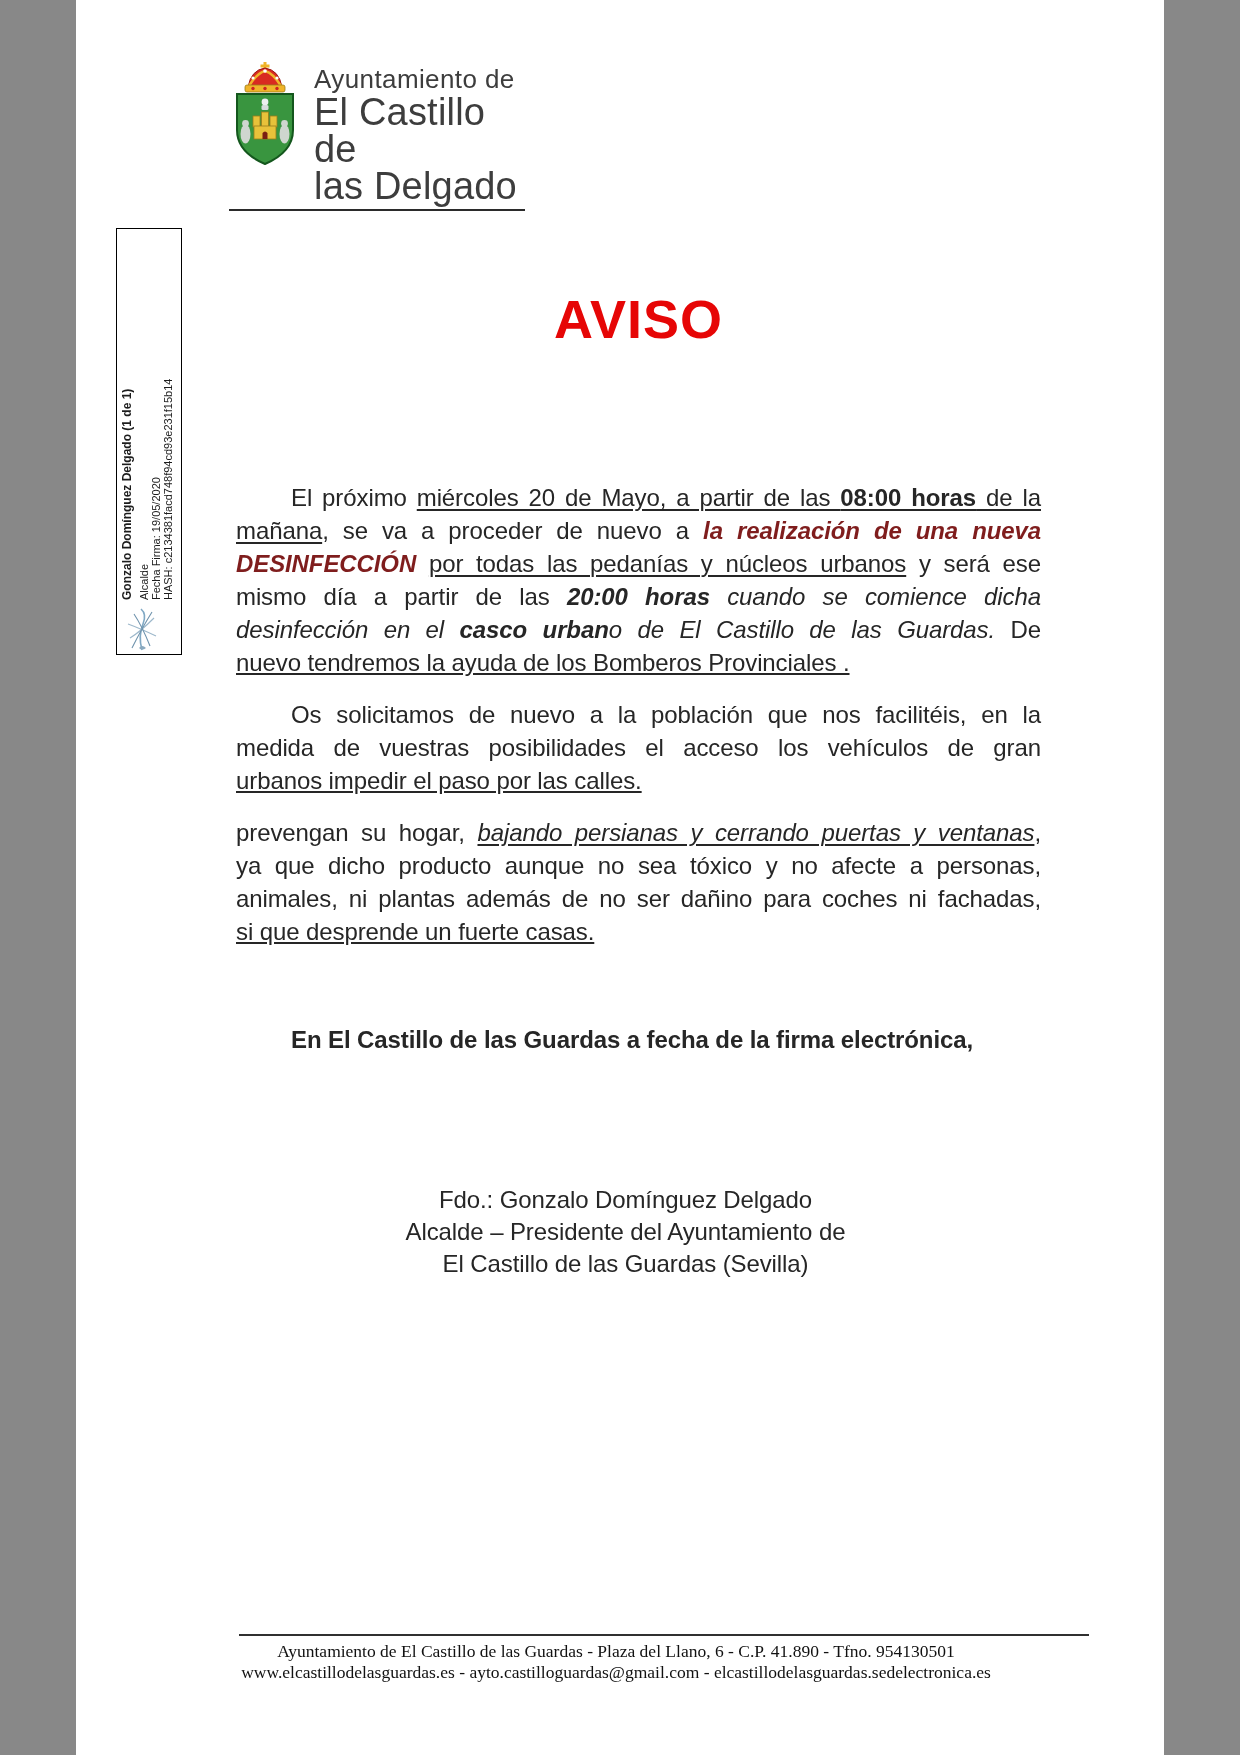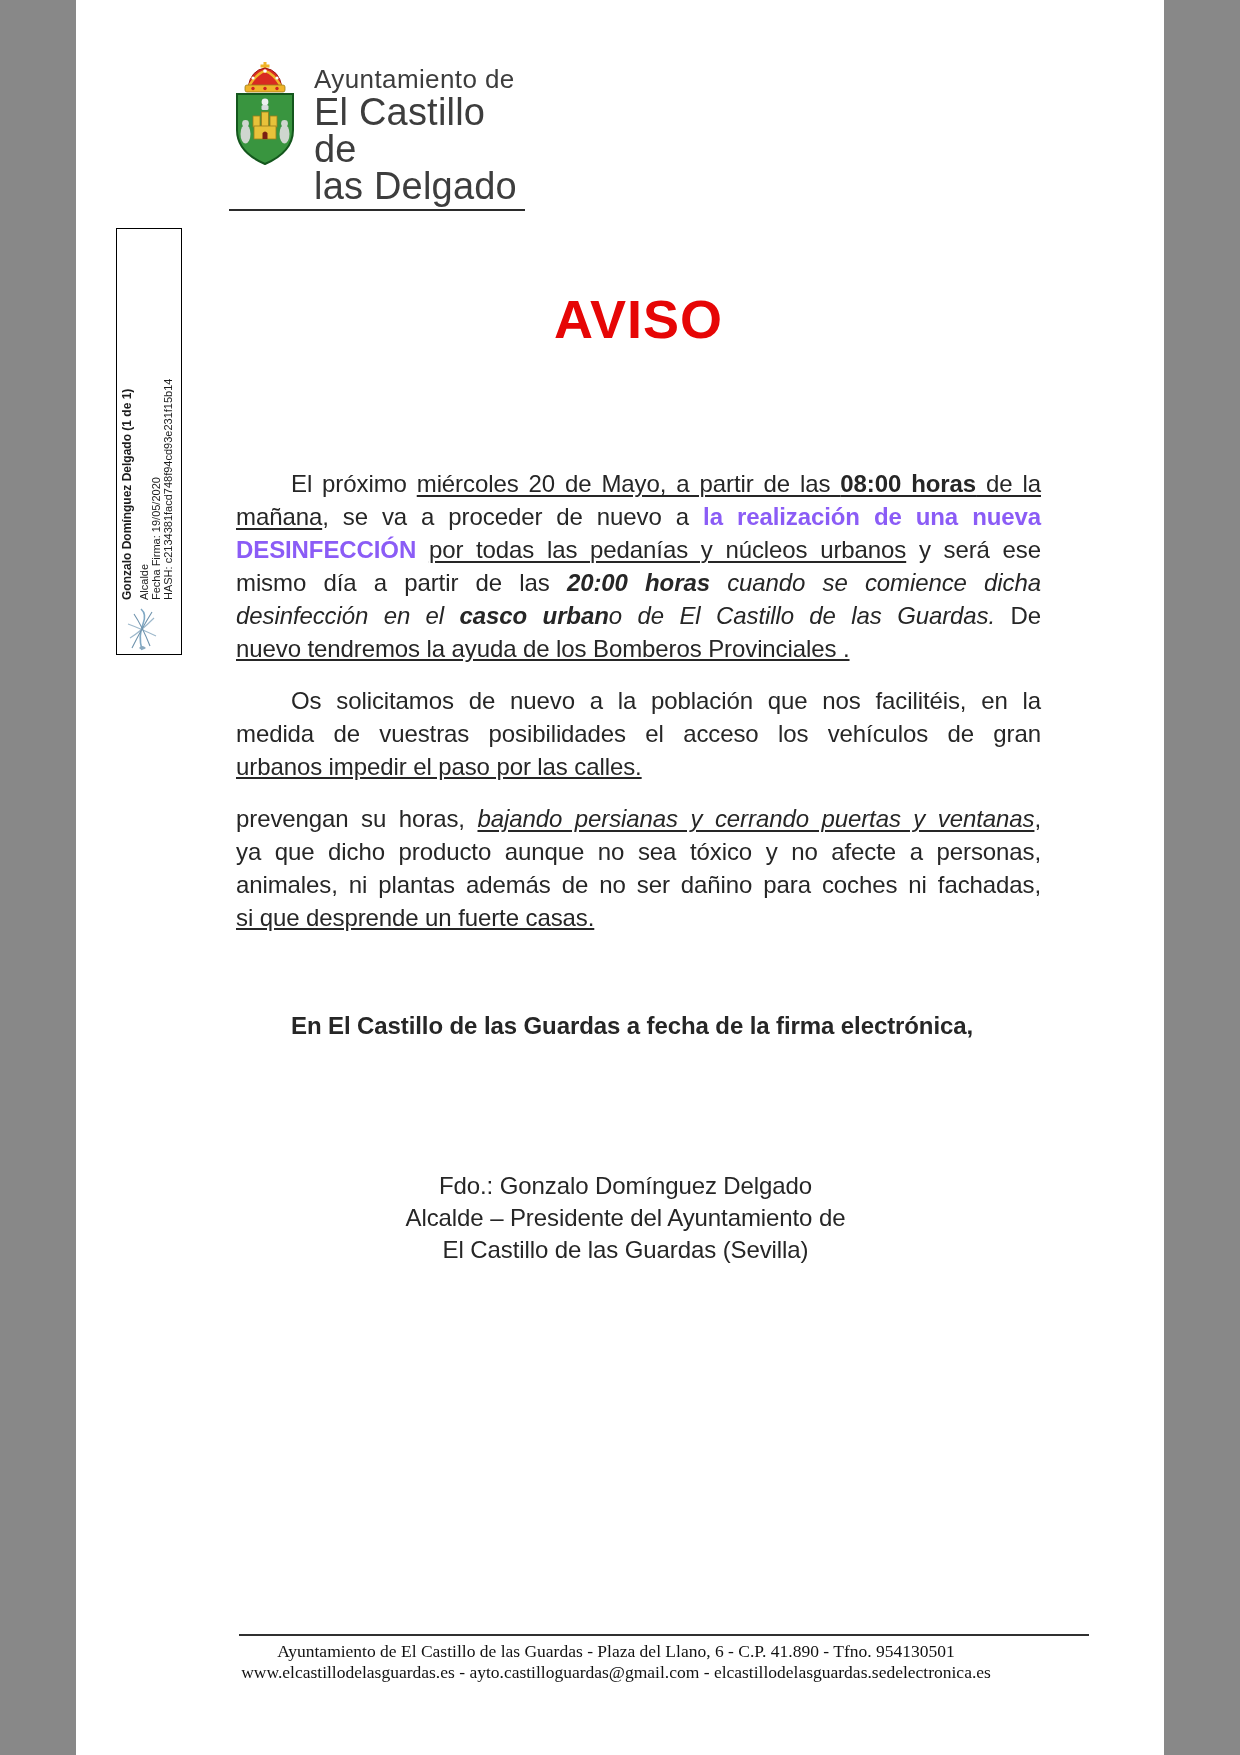--- a/index.html
+++ b/index.html
@@ -22,30 +22,30 @@
   .sv{top:600px;}
   .sv1{left:45px;font-weight:bold;font-size:12px;}
   .sv2{left:62px;}
   .sv3{left:74px;}
   .sv4{left:86px;}
   .flourish{position:absolute;left:48px;top:606px;}
   
   .aviso{position:absolute;left:160px;top:291px;width:805px;text-align:center;
          font-size:54px;line-height:56px;font-weight:bold;color:#e60606;letter-spacing:1px;}
   
-  .content{position:absolute;left:160px;top:467px;width:805px;
+  .content{position:absolute;left:160px;top:481px;width:805px;
            font-size:24px;line-height:33px;color:#262626;letter-spacing:-0.1px;}
   .para{margin:0 0 19px 0;}
   .tline{text-align:justify;text-align-last:justify;}
   .tline.lastline{text-align-last:left;text-decoration:underline;}
   .tline.firstline{text-indent:55px;}
   .b{font-weight:bold;}
   .i{font-style:italic;}
   .u{text-decoration:underline;text-decoration-thickness:2px;text-underline-offset:3px;}
-  .r{color:#8b5cf6;}
+  .r{color:#7f1d1d;font-style:italic;}
   .place-line{margin-top:75px;text-indent:55px;font-weight:bold;}
   .signature{margin-top:128px;text-align:center;line-height:32px;transform:translateX(-13px);}
   
   .footer-rule{position:absolute;left:163px;top:1634px;width:850px;border-top:2px solid #303030;}
   .footer{position:absolute;left:85px;top:1641px;width:910px;text-align:center;
           font-family:"Liberation Serif","DejaVu Serif",serif;font-size:17.5px;line-height:20.5px;color:#111;}
   
   .barcode{position:absolute;left:1124px;top:1045px;width:57px;height:665px;overflow:hidden;}
   .barcode div{width:100%;background:#000;}
   .val{top:1706px;font-size:11.5px;}
@@ -117,21 +117,21 @@
           <div class="tline"><span>mismo día a partir de las </span><span class="b i">20:00 horas</span><span class="i"> cuando se comience dicha</span></div>
           <div class="tline"><span class="i">desinfección en el </span><span class="b i">casco urban</span><span class="i">o de El Castillo de las Guardas.</span><span> De</span></div>
           <div class="tline lastline"><span>nuevo tendremos la ayuda de los Bomberos Provinciales .</span></div>
         </div>
         <div class="para">
           <div class="tline firstline"><span>Os solicitamos de nuevo a la población que nos facilitéis, en la</span></div>
           <div class="tline"><span>medida de vuestras posibilidades el acceso los vehículos de gran</span></div>
           <div class="tline lastline"><span>urbanos impedir el paso por las calles.</span></div>
         </div>
         <div class="para">
-          <div class="tline"><span>prevengan su horas, </span><span class="i u">bajando persianas y cerrando puertas y ventanas</span><span>,</span></div>
+          <div class="tline"><span>prevengan su hogar, </span><span class="i u">bajando persianas y cerrando puertas y ventanas</span><span>,</span></div>
           <div class="tline"><span>ya que dicho producto aunque no sea tóxico y no afecte a personas,</span></div>
           <div class="tline"><span>animales, ni plantas además de no ser dañino para coches ni fachadas,</span></div>
           <div class="tline lastline"><span>si que desprende un fuerte casas.</span></div>
         </div>
       </div>
     <div class="place-line">En El Castillo de las Guardas a fecha de la firma electrónica,</div>
     <div class="signature">
       <div>Fdo.: Gonzalo Domínguez Delgado</div>
       <div>Alcalde – Presidente del Ayuntamiento de</div>
       <div>El Castillo de las Guardas (Sevilla)</div>

